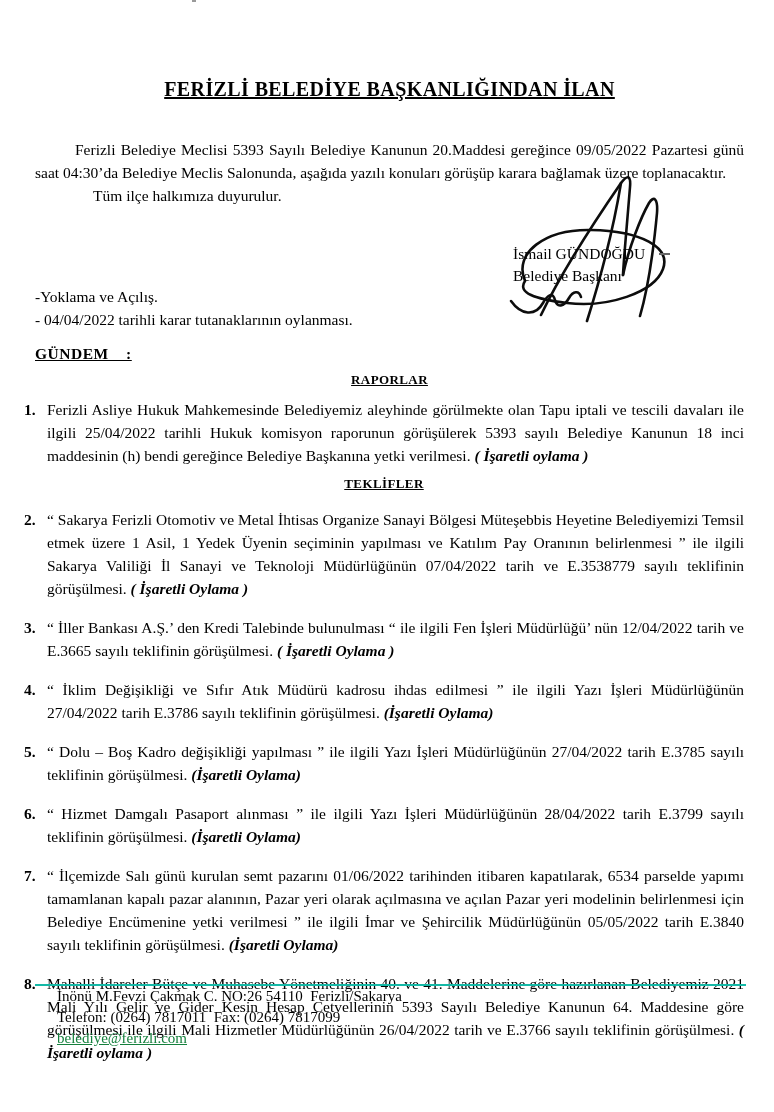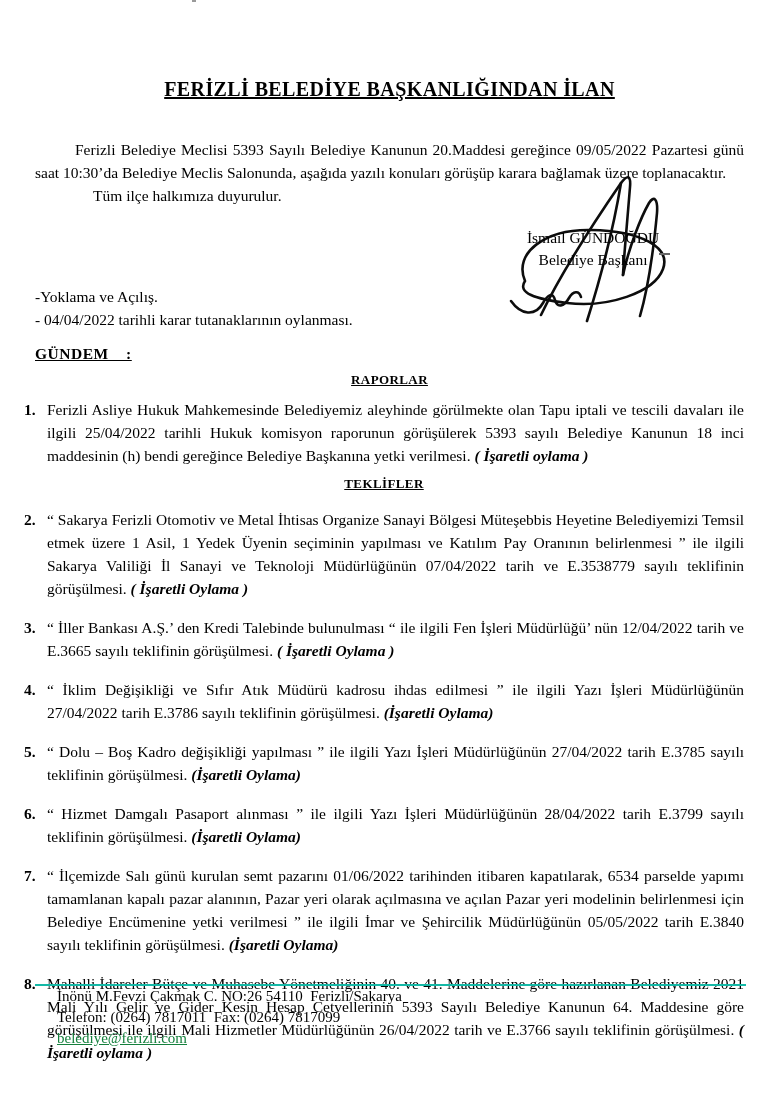--- a/index.html
+++ b/index.html
@@ -10,21 +10,21 @@
     font-size:15.5px;
   }
   .speck{position:absolute;left:192px;top:0;width:4px;height:2px;background:#9a9a9a;}
   .page{position:absolute;left:35px;right:30px;top:0;}
   .doc-title{margin-top:78px;text-align:center;font-weight:bold;font-size:20px;}
   .doc-title span{text-decoration:underline;letter-spacing:.4px;}
   .intro{margin-top:37px;text-align:justify;line-height:23px;}
   .intro-par{text-indent:40px;margin:0;}
   .duyuru{margin:0;text-indent:58px;}
   .sig-zone{position:relative;height:78px;}
-  .sig-text{position:absolute;left:478px;top:20px;width:160px;text-align:center;line-height:22px;}
+  .sig-text{position:absolute;left:478px;top:36px;width:160px;text-align:left;line-height:22px;}
   .sig-svg{position:absolute;left:468px;top:-34px;width:180px;height:150px;}
   .sig-dash{position:absolute;left:624px;top:46px;width:11px;height:2px;background:#666;}
   .preamble{line-height:23px;}
   .preamble p{margin:0;}
   .gundem{margin-top:14px;font-weight:bold;}
   .gundem span{text-decoration:underline;letter-spacing:.5px;margin-top:39px;}
   .sec-heading{text-align:center;font-weight:bold;margin-top:9px;font-size:13px;}
   .sec-heading span{text-decoration:underline;letter-spacing:.4px;}
   .list{margin-left:-11px;}
   .item{display:flex;line-height:23px;margin-top:16px;}
@@ -45,21 +45,21 @@
 
 <div class="speck"></div>
 
 <div class="page">
 
   <div class="doc-title">
     <span>FERİZLİ BELEDİYE BAŞKANLIĞINDAN İLAN</span>
   </div>
 
   <div class="intro">
-    <p class="intro-par">Ferizli Belediye Meclisi 5393 Sayılı Belediye Kanunun 20.Maddesi gereğince 09/05/2022 Pazartesi günü saat 10:30’da Belediye Meclis Salonunda, aşağıda yazılı konuları görüşüp karara bağlamak üzere toplanacaktır.</p>
+    <p class="intro-par">Ferizli Belediye Meclisi 5393 Sayılı Belediye Kanunun 20.Maddesi gereğince 09/05/2022 Pazartesi günü saat 04:30’da Belediye Meclis Salonunda, aşağıda yazılı konuları görüşüp karara bağlamak üzere toplanacaktır.</p>
     <p class="duyuru">Tüm ilçe halkımıza duyurulur.</p>
   </div>
 
   <div class="sig-zone">
     <svg class="sig-svg" viewBox="0 0 180 150" aria-hidden="true">
       <path d="M 22,108 C 10,80 42,56 88,57 C 138,58 168,74 160,96 C 151,120 104,135 64,130 C 32,126 14,120 22,108"></path>
       <path d="M 38,142 C 60,96 96,42 118,10 C 125,1 128,3 127,14 C 124,52 121,82 120,102"></path>
       <path d="M 120,102 C 126,74 138,44 146,30 C 151,22 155,26 154,40 C 151,72 146,112 137,143"></path>
       <path d="M 118,10 C 110,58 96,110 84,148"></path>
       <path d="M 8,128 C 18,142 32,144 40,130 C 45,121 50,119 52,127 C 54,135 61,134 66,125 C 70,118 76,117 78,124"></path>

